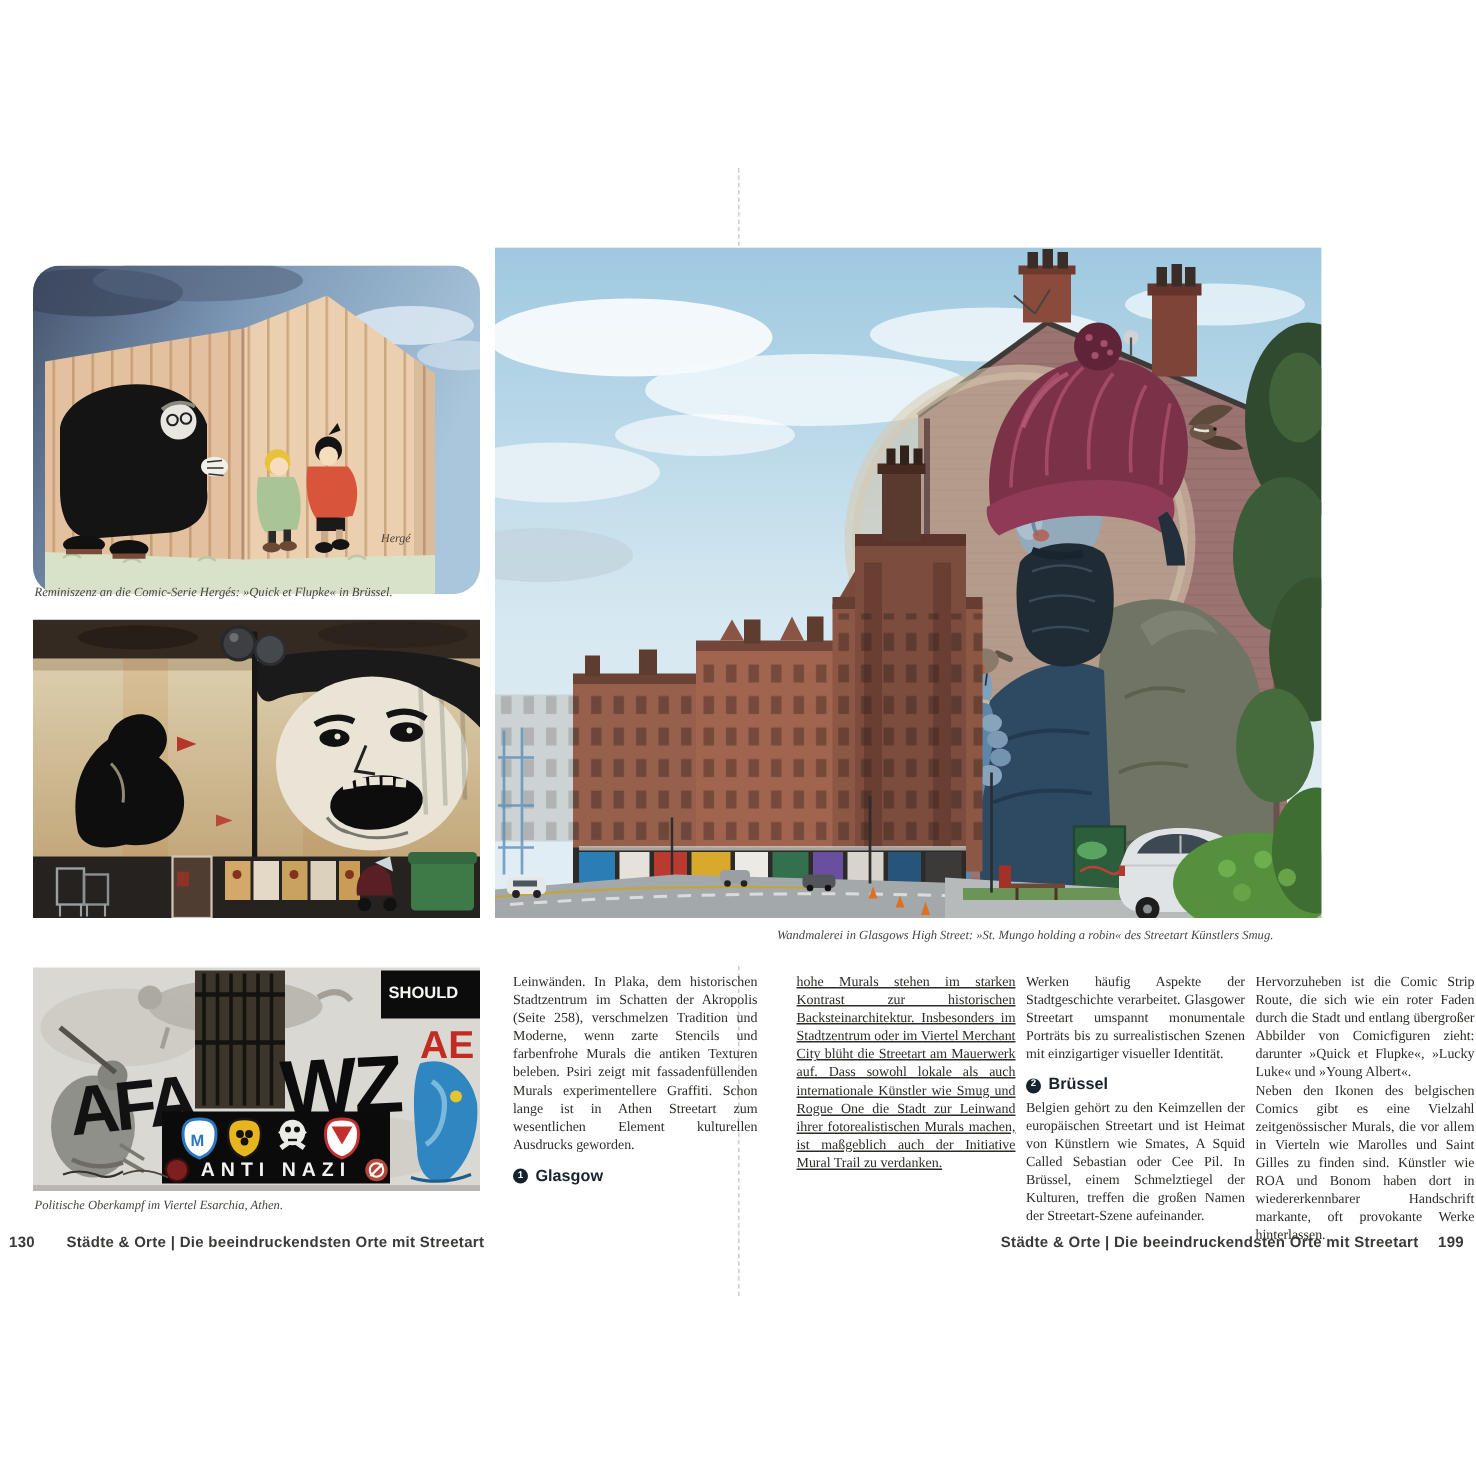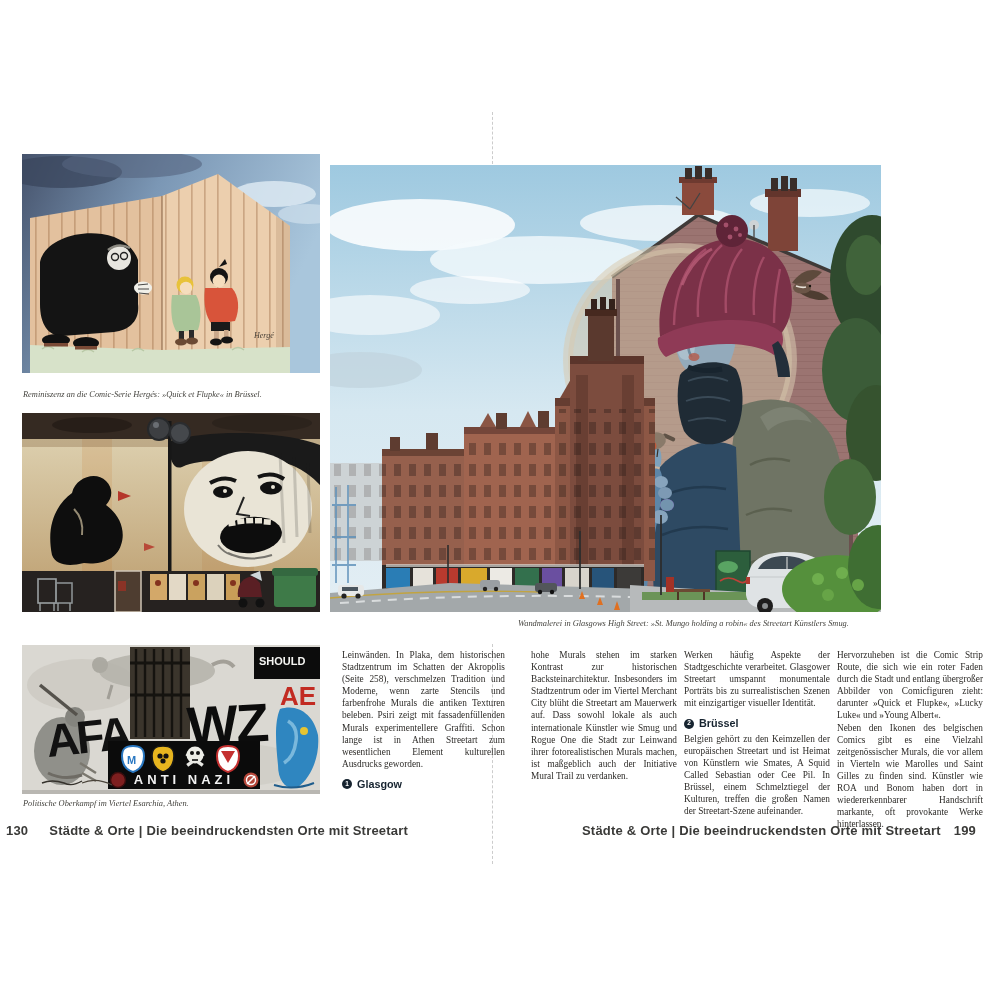--- a/index.html
+++ b/index.html
@@ -13,33 +13,33 @@
        color:#2d2b28;text-align:justify;hyphens:auto;margin-left:16px;}
   .col p{margin:0;}
   .p-gap{margin-top:0;}
   .heading{display:flex;align-items:center;gap:5px;margin:8px 0 3px 0;
            font-family:"Liberation Sans",sans-serif;font-weight:bold;font-size:10.8px;color:#16232f;}
   .marker{flex:0 0 auto;width:10px;height:10px;border-radius:50%;background:#16232f;color:#fff;
           font-family:"Liberation Sans",sans-serif;font-weight:bold;font-size:6.5px;
           display:flex;align-items:center;justify-content:center;}
   .fold{position:absolute;left:492px;width:0;border-left:1px dashed #cccccc;}
   .footer{position:absolute;top:823px;display:flex;align-items:baseline;
-          font-family:"Liberation Sans",sans-serif;font-weight:bold;font-size:13px;
+          font-family:"Liberation Sans",sans-serif;font-weight:bold;font-size:10px;
           letter-spacing:0.2px;color:#3a3a38;}
   .footer .num{font-weight:bold;}
 </style>
 </head>
 <body>
 
 <div id="canvas">
 
   <div class="fold" style="top:112px;height:52px;"></div>
   <div class="fold" style="top:644px;height:220px;"></div>
 
-  <div class="photo" style="left:22px;top:154px;width:298px;height:219px;">
+  <div class="photo" style="left:22px;top:177px;width:298px;height:219px;border-radius:18px;">
     <svg viewBox="0 0 298 219">
       <defs>
         <linearGradient id="p1sky" x1="0" y1="0" x2="1" y2="0.35">
           <stop offset="0" stop-color="#46536c"></stop>
             <stop offset="0.45" stop-color="#7b97b5"></stop>
             <stop offset="1" stop-color="#a9c6dc"></stop>
         </linearGradient>
         <pattern id="p1plank" width="13" height="12" patternUnits="userSpaceOnUse">
           <rect width="1.7" height="12" fill="rgba(150,100,60,0.38)"></rect>
         </pattern>
@@ -471,21 +471,21 @@
   <div class="caption" style="left:518px;top:619px;">Wandmalerei in Glasgows High Street: »St. Mungo holding a robin« des Streetart Künstlers Smug.</div>
 
   <div class="col" style="left:326px;width:163px;">
     <p>Leinwänden. In Plaka, dem historischen Stadtzentrum im Schatten der Akropolis (Seite 258), verschmelzen Tradition und Moderne, wenn zarte Stencils und farbenfrohe Murals die antiken Texturen beleben. Psiri zeigt mit fassadenfüllenden Murals experimentellere Graffiti. Schon lange ist in Athen Streetart zum wesentlichen Element kulturellen Ausdrucks geworden.</p>
     <div class="heading">
       <span class="marker">1</span>
       <span>Glasgow</span>
     </div>
   </div>
 
-  <div class="col" style="left:515px;">
+  <div class="col" style="left:515px;text-decoration:underline;">
     <p>hohe Murals stehen im starken Kontrast zur historischen Backsteinarchitektur. Insbesonders im Stadtzentrum oder im Viertel Merchant City blüht die Streetart am Mauerwerk auf. Dass sowohl lokale als auch internationale Künstler wie Smug und Rogue One die Stadt zur Leinwand ihrer fotorealistischen Murals machen, ist maßgeblich auch der Initiative Mural Trail zu verdanken.</p>
   </div>
 
   <div class="col" style="left:668px;">
     <p>Werken häufig Aspekte der Stadtgeschichte verarbeitet. Glasgower Streetart umspannt monumentale Porträts bis zu surrealistischen Szenen mit einzigartiger visueller Identität.</p>
     <div class="heading">
       <span class="marker">2</span>
       <span>Brüssel</span>
     </div>
     <p>Belgien gehört zu den Keimzellen der europäischen Streetart und ist Heimat von Künstlern wie Smates, A Squid Called Sebastian oder Cee Pil. In Brüssel, einem Schmelztiegel der Kulturen, treffen die großen Namen der Streetart-Szene aufeinander.</p>

